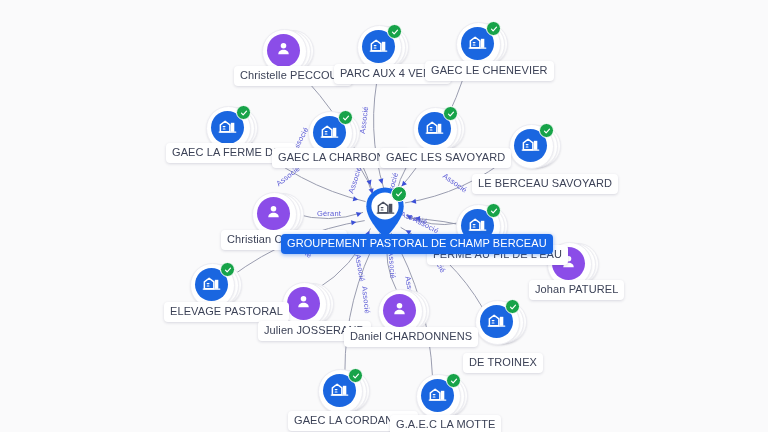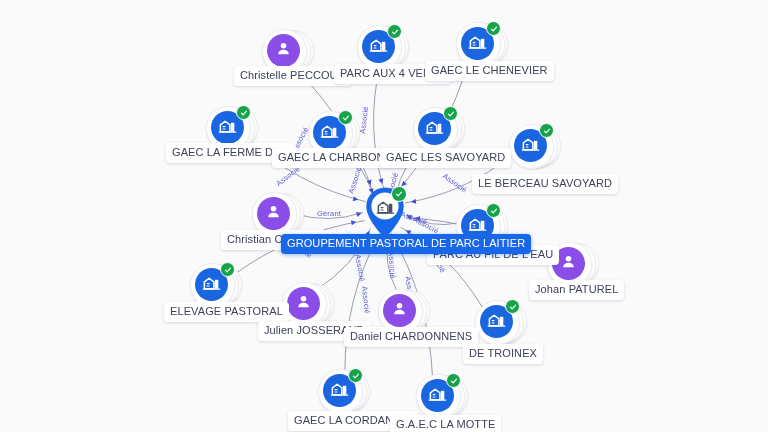--- a/index.html
+++ b/index.html
@@ -446,23 +446,23 @@
     </div>
   <div id="labels-layer">
       <div class="label" style="left: 234px; top: 66px;">Christelle PECCOUD</div>
       <div class="label" style="left: 334px; top: 64px;">PARC AUX 4 VENTS</div>
       <div class="label" style="left: 425px; top: 61px; text-align: center;">GAEC LE CHENEVIER</div>
       <div class="label" style="left: 166px; top: 143px;">GAEC LA FERME DE L</div>
       <div class="label" style="left: 272px; top: 148px;">GAEC LA CHARBONNIE</div>
       <div class="label" style="left: 380px; top: 148px;">GAEC LES SAVOYARD</div>
       <div class="label" style="left: 472px; top: 174px;">LE BERCEAU SAVOYARD</div>
       <div class="label" style="left: 221px; top: 230px;">Christian COTTERLAZ</div>
-      <div class="label" style="left: 427px; top: 245px;">PARC AU FIL DE L'EAU</div>
+      <div class="label" style="left: 427px; top: 245px;">FERME AU FIL DE L'EAU</div>
       <div class="label" style="left: 529px; top: 280px;">Johan PATUREL</div>
       <div class="label" style="left: 164px; top: 302px;">ELEVAGE PASTORAL</div>
       <div class="label" style="left: 258px; top: 321px;">Julien JOSSERAND</div>
       <div class="label" style="left: 344px; top: 327px;">Daniel CHARDONNENS</div>
-      <div class="label" style="left: 463px; top: 344px;">DE TROINEX</div>
+      <div class="label" style="left: 463px; top: 353px;">DE TROINEX</div>
       <div class="label" style="left: 288px; top: 411px;">GAEC LA CORDANIRE</div>
       <div class="label" style="left: 390px; top: 415px;">G.A.E.C LA MOTTE</div>
-      <div class="label sel" style="left: 281px; top: 234px;">GROUPEMENT PASTORAL DE PARC LAITIER</div>
+      <div class="label sel" style="left: 281px; top: 234px;">GROUPEMENT PASTORAL DE CHAMP BERCEAU</div>
     </div>
 </div>
 
 </body></html>

